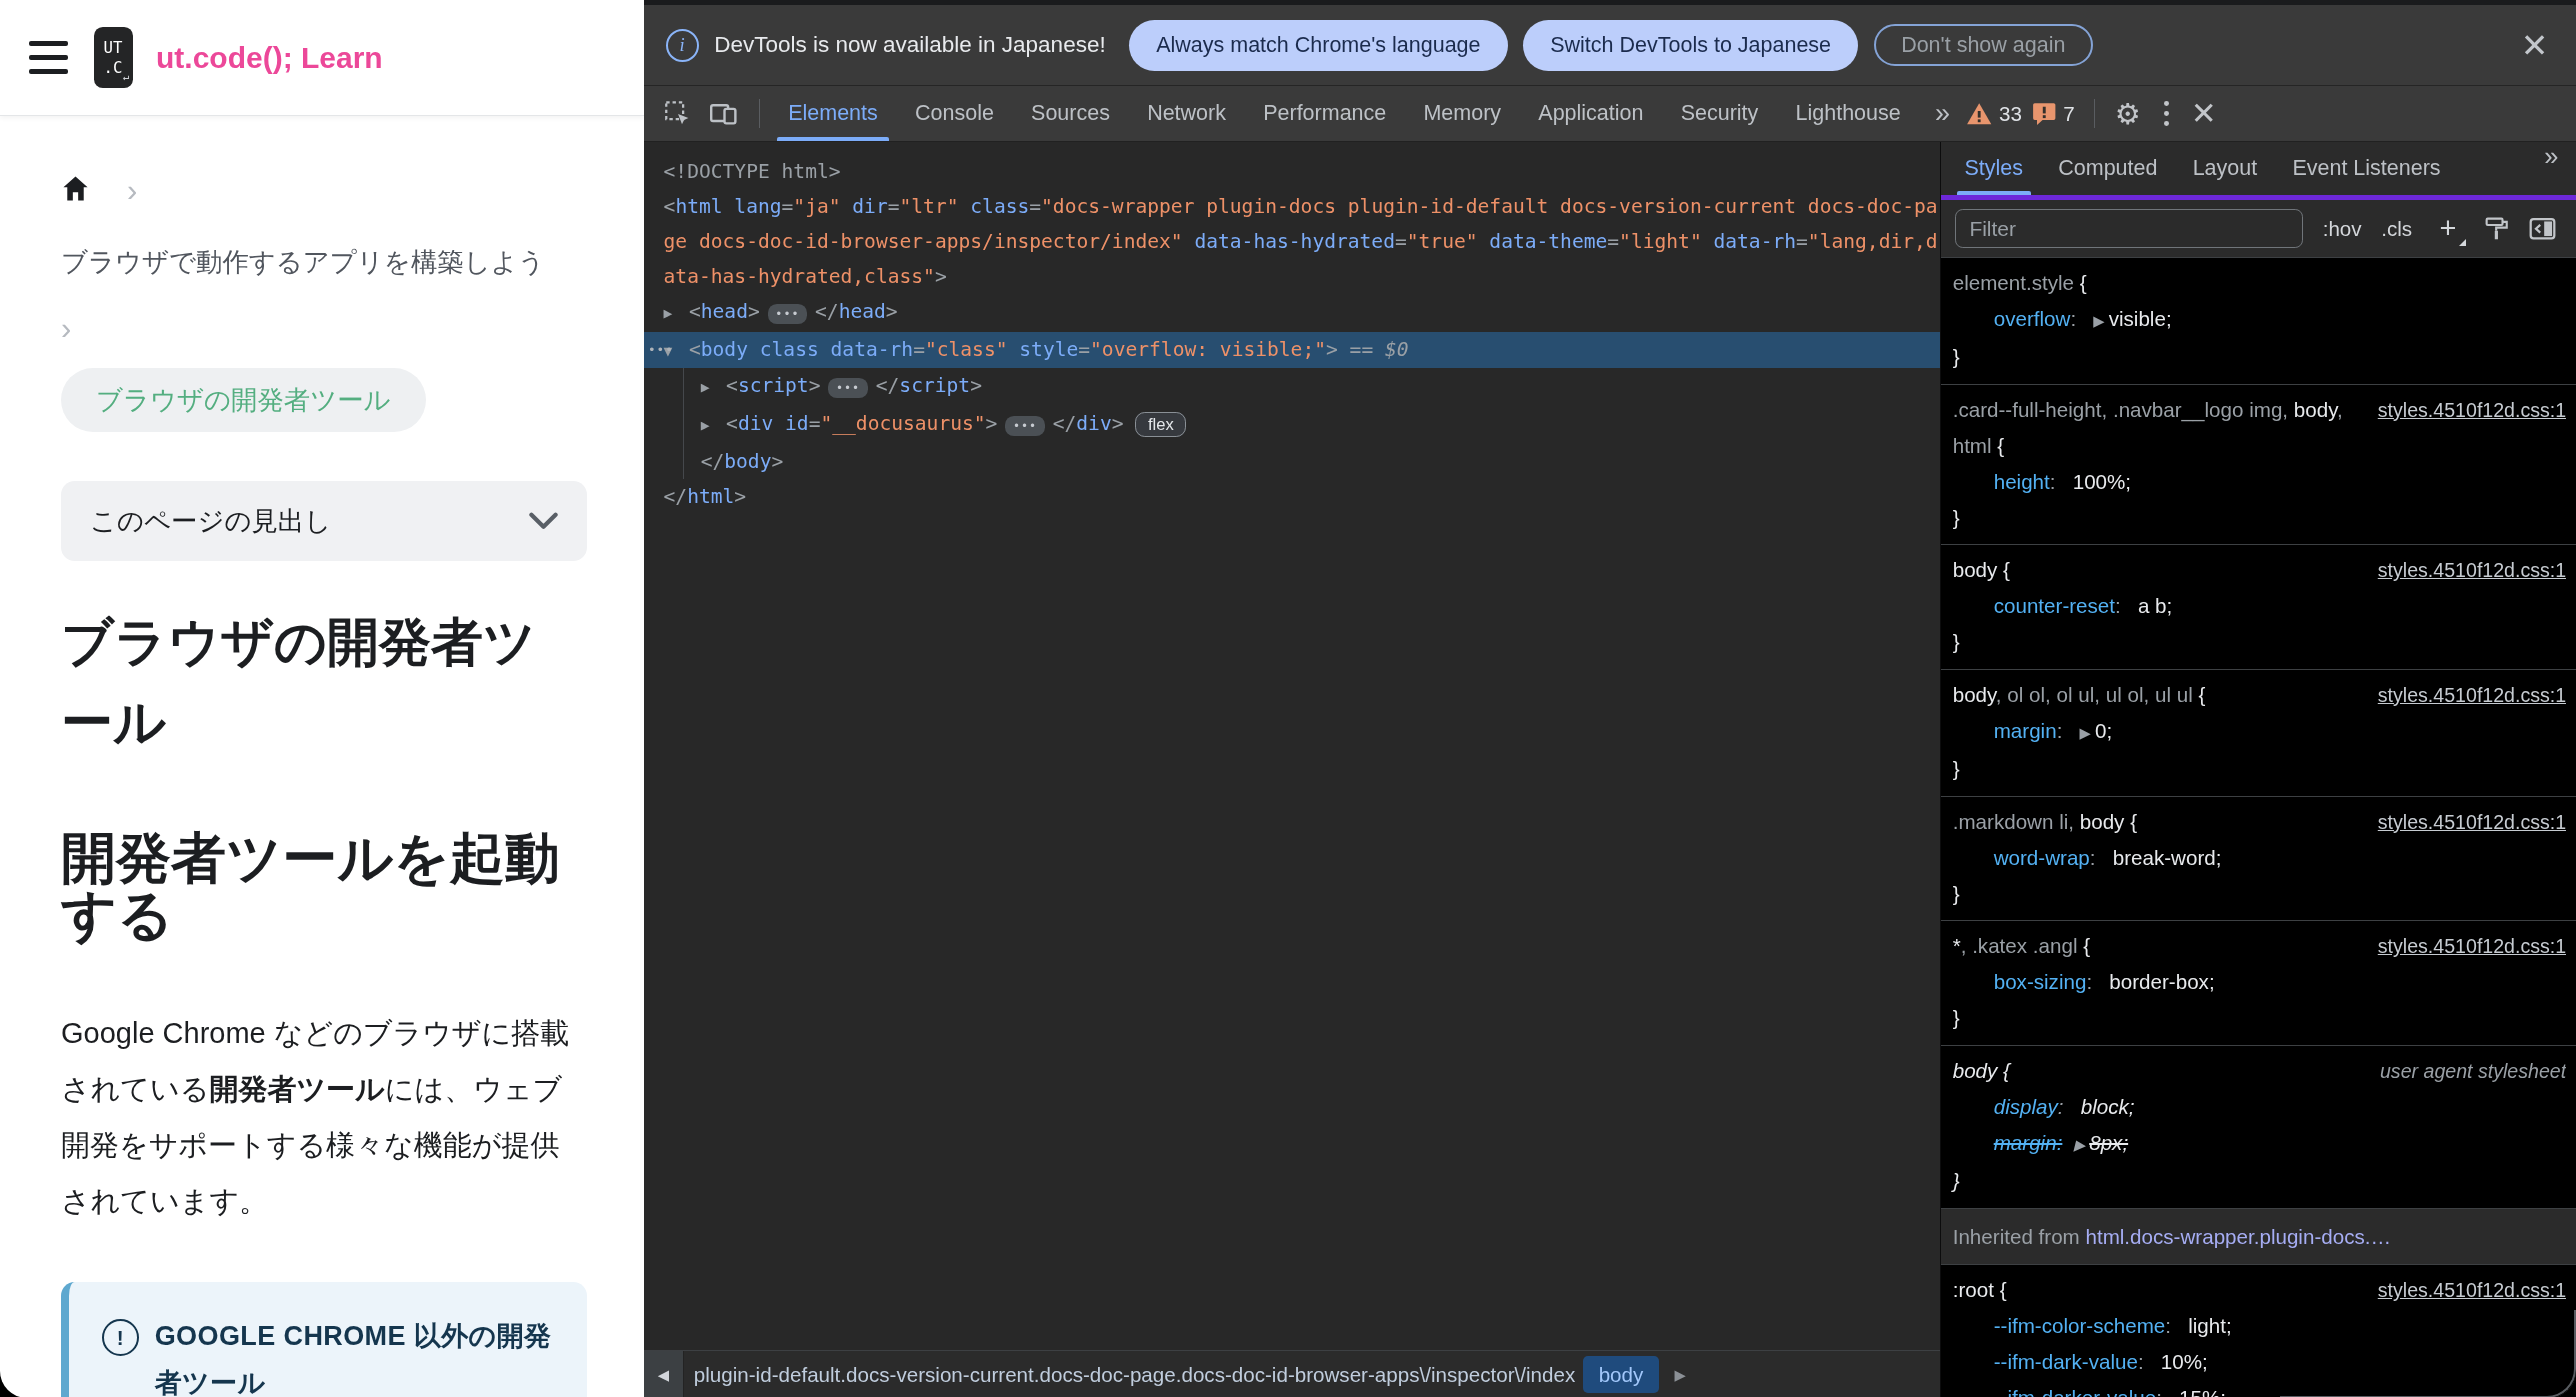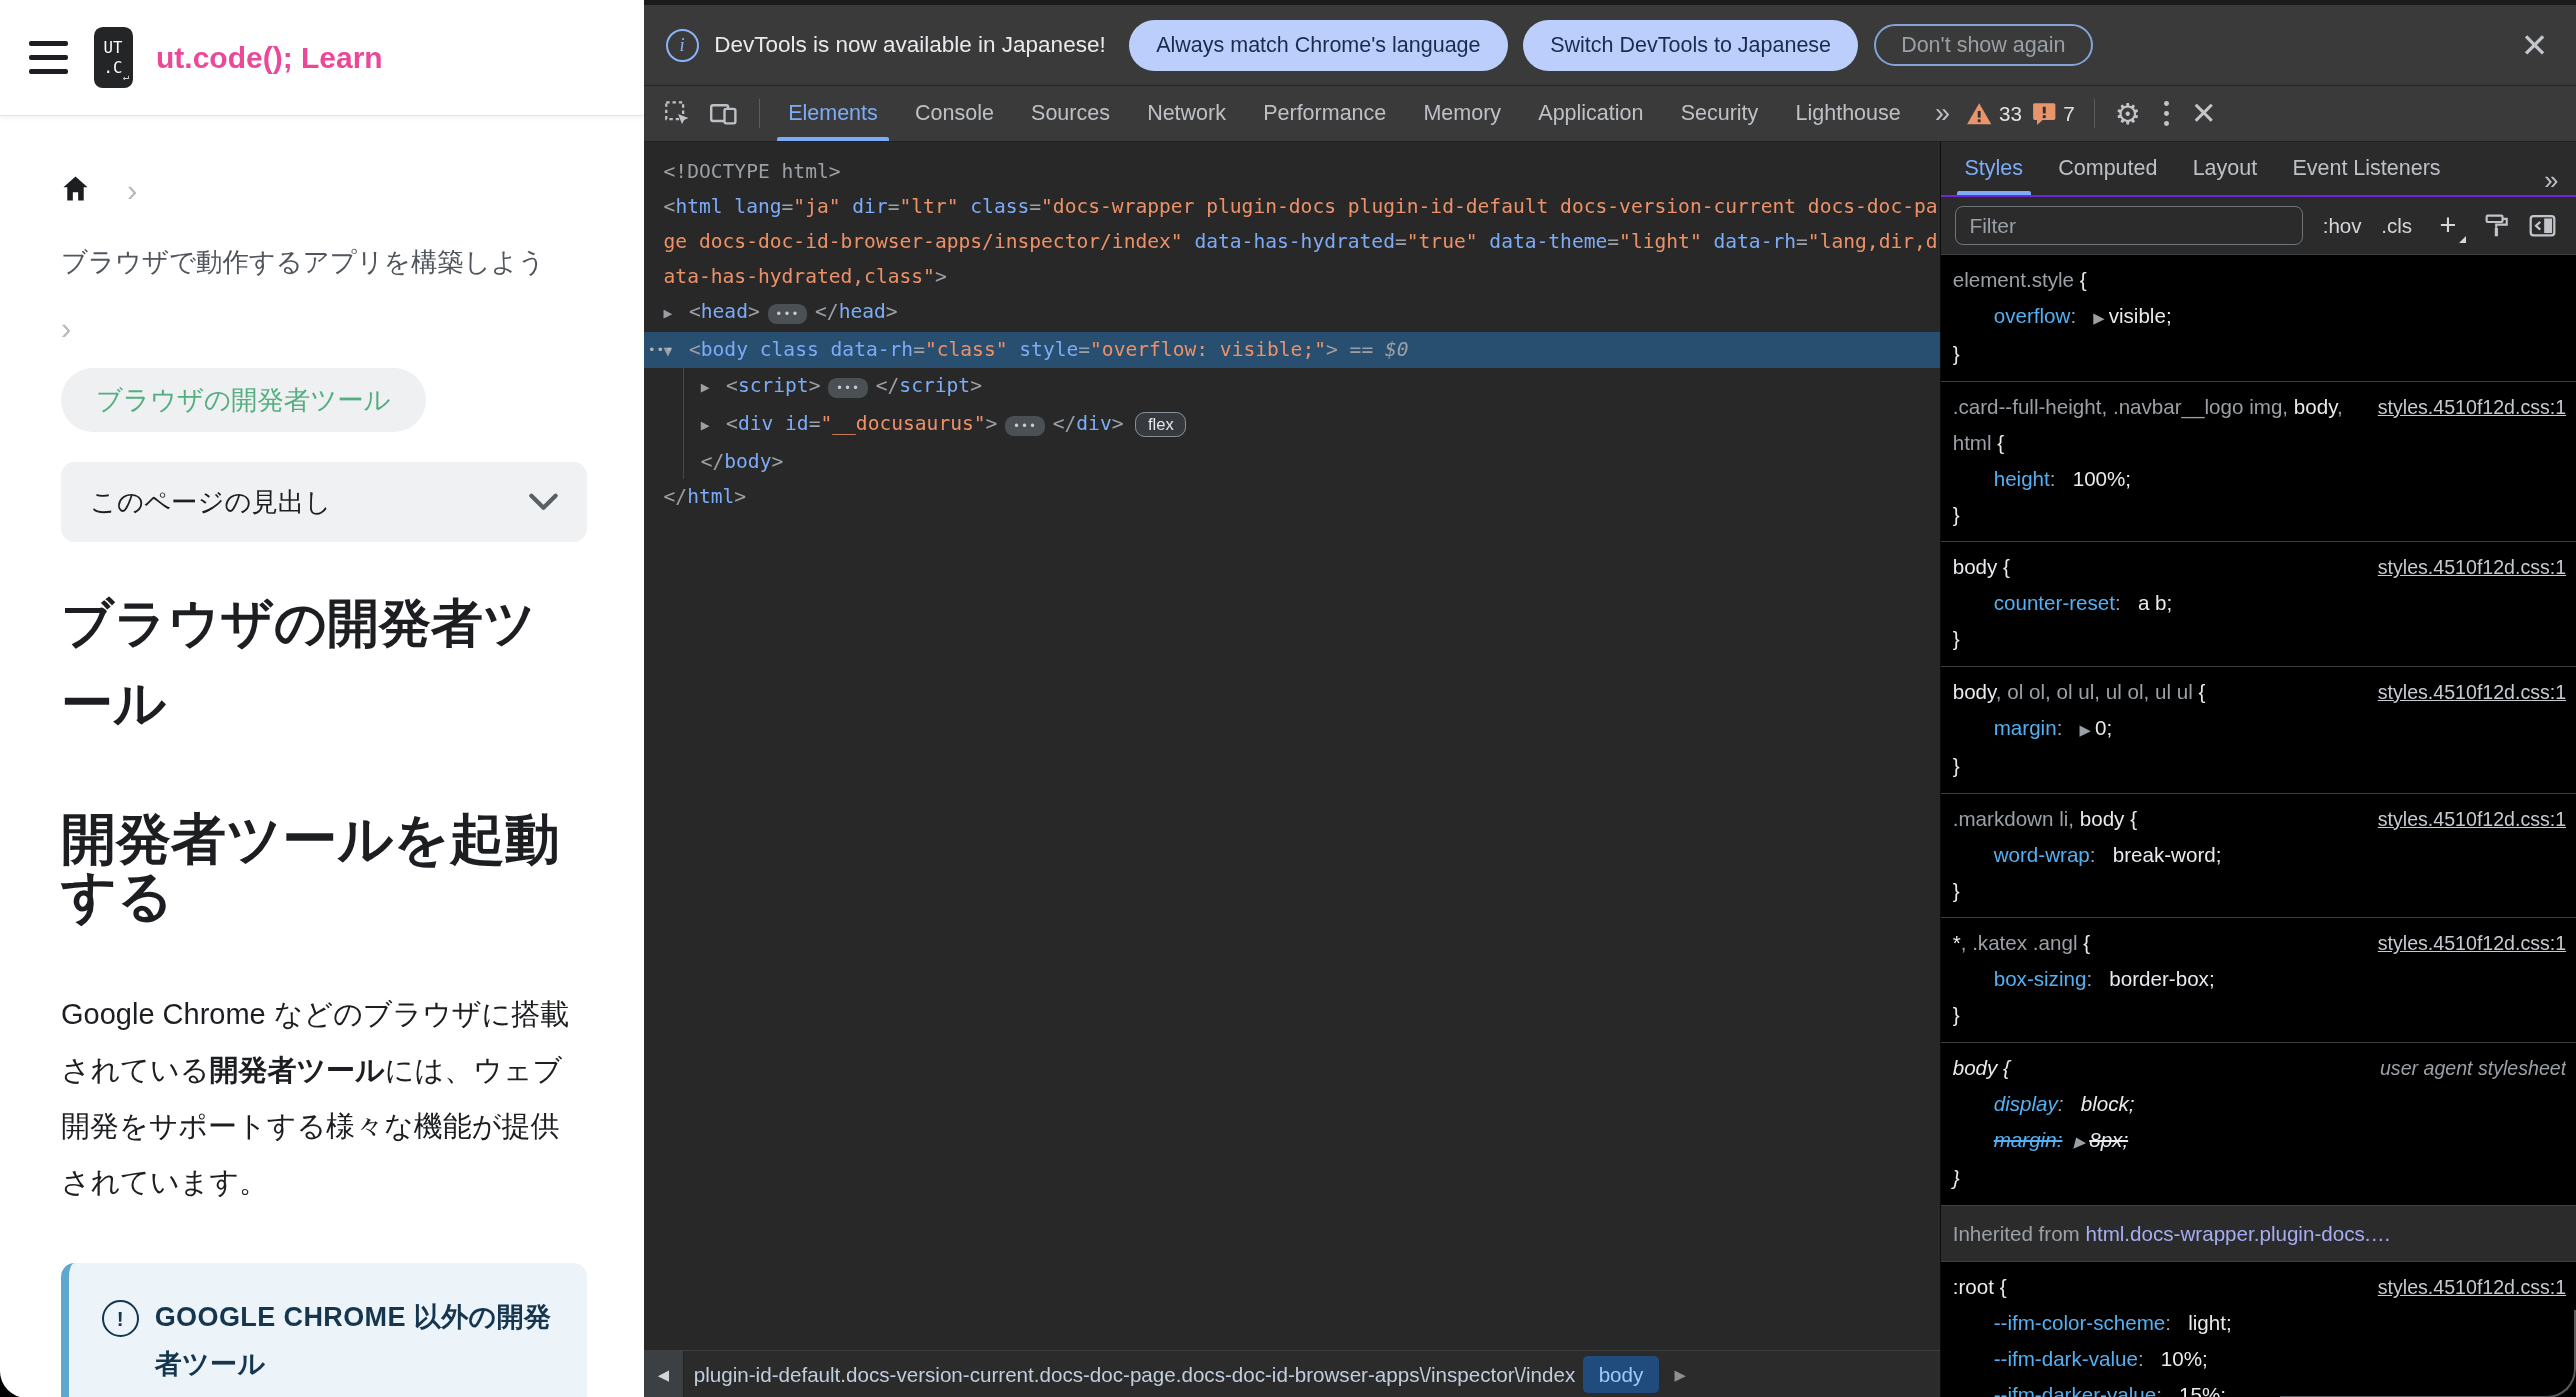--- a/index.html
+++ b/index.html
@@ -13,21 +13,21 @@
   .hamburger span{display:block;width:39px;height:4.9px;background:#1c1e21;border-radius:2px}
   .logo{width:39px;height:61px;background:#242526;border-radius:8.8px;color:#fff;font-family:"DejaVu Sans Mono",monospace;font-size:15.7px;line-height:19.6px;display:flex;flex-direction:column;align-items:center;justify-content:center;position:relative}
   .logo .ret{position:absolute;right:2.9px;bottom:1px;font-size:10.8px;color:#cfd2d6}
   .nav-title{font-size:30px;font-weight:bold;color:#ec4899}
   .doc-main{flex:1;padding:39px 57px 0 61px;overflow:hidden;position:relative}
   .bc-row1{display:flex;align-items:center;gap:37px;margin-top:19.6px}
   .bc-sep{font-size:31px;color:#b6bac0;line-height:1}
   .bc-item{font-size:26.4px;color:#51565e;margin-top:37px;line-height:39px}
   .bc-sep2{font-size:31px;color:#b6bac0;margin-top:29px}
   .bc-pill{display:inline-block;margin-top:21.5px;background:#eef0f2;border-radius:978px;padding:14.7px 35px;font-size:26.4px;color:#54ae80}
-  .toc-box{margin-top:30px;background:#f0f1f3;border-radius:13.7px;padding:22.5px 29px;display:flex;align-items:center;justify-content:space-between;font-size:26.4px;color:#1c1e21;cursor:pointer}
+  .toc-box{margin-top:49px;background:#f0f1f3;border-radius:13.7px;padding:22.5px 29px;display:flex;align-items:center;justify-content:space-between;font-size:26.4px;color:#1c1e21;cursor:pointer}
   .doc-h1{font-size:52px;line-height:80px;font-weight:700;color:#1c1e21;margin:41px 0 0}
   .doc-h2{font-size:55px;line-height:57px;font-weight:700;color:#1c1e21;margin:68px 0 0}
   .doc-p{font-size:29px;line-height:56px;color:#1c1e21;margin:61px 0 0}
   .admonition{margin-top:53px;background:#ecf4fa;border-left:8.8px solid #5ea8cf;border-radius:13.7px;padding:31px 33px 39px;color:#1d3c53}
   .adm-title{display:flex;align-items:flex-start;gap:15.7px;font-weight:bold;font-size:27px;line-height:47px;color:#15364e;letter-spacing:0.4px}
   .adm-icon{flex:none;width:33px;height:33px;border:2.9px solid #15364e;border-radius:50%;display:flex;align-items:center;justify-content:center;font-size:20.6px;font-weight:bold;margin-top:5.9px}
   .adm-body{margin-top:23.5px;font-size:28px;line-height:57px;color:#274a60}
 
   
   .devtools{flex:1;min-width:0;display:flex;flex-direction:column;background:#282828;border-top:5.9px solid #1a1b1d}
@@ -72,21 +72,21 @@
   .tk.dots{background:#4b5055;border-radius:8.8px;color:#c6cad0;font-size:11.7px;padding:2.9px 7.8px;margin:0 7.8px;letter-spacing:1px}
   .tk.badge{margin-left:11.7px;font-family:"Liberation Sans",sans-serif;font-size:16.6px;border:1.5px solid #8a9096;border-radius:9.8px;padding:2px 11.7px;color:#e4e7ea;background:#36393e}
 
   .crumbbar{height:47px;background:#2b2b2b;border-top:1px solid #3d4043;display:flex;align-items:center;font-size:20.6px;overflow:hidden;flex:none}
   .crumb-nav{width:39px;height:100%;background:#3c4043;border-right:1px solid #232323;display:flex;align-items:center;justify-content:center;color:#d2d5da;font-size:14.7px;flex:none;cursor:pointer}
   .crumb-path{padding:0 3.9px 0 9.8px;white-space:nowrap;color:#c0cddd;overflow:hidden;cursor:pointer}
   .crumb-chip{background:#1f4b7d;color:#a2c8fb;border-radius:4.9px;padding:6.9px 15.7px;margin:0 3.9px;white-space:nowrap;flex:none;cursor:pointer}
   .crumb-fwd{color:#8b9096;font-size:14.7px;padding:0 11.7px;flex:none;cursor:pointer}
 
   .sidebar{width:635px;flex:none;border-left:1px solid #0c0c0d;display:flex;flex-direction:column;background:#2b2b2b;overflow:hidden}
-  .side-tabs{height:53px;display:flex;align-items:flex-end;padding:0 5.9px;border-bottom:2px solid #6d28d9;font-size:21.5px;color:#bdc1c6;flex:none}
+  .side-tabs{height:53px;display:flex;align-items:flex-start;padding:0 5.9px;border-bottom:5px solid #6d28d9;font-size:21.5px;color:#bdc1c6;flex:none}
   .side-tab{padding:0 17.6px;height:100%;display:flex;align-items:center;position:relative;white-space:nowrap;cursor:pointer}
   .side-tab.active{color:#7cacf8}
   .side-tab.active::after{content:"";position:absolute;left:9.8px;right:9.8px;bottom:0;height:3.9px;background:#7cacf8;border-radius:2px 2px 0 0}
   .side-more{margin-left:auto;font-size:25.4px;color:#bdc1c6;padding-right:11.7px;cursor:pointer}
   .filter-row{height:57px;display:flex;align-items:center;gap:19.6px;padding:0 13.7px;border-bottom:1px solid #3d4043;flex:none}
   .filter-input{width:319px;height:37px;background:transparent;border:1.5px solid #70757a;border-radius:7.8px;color:#e8eaed;font-size:21px;padding:0 13.7px;font-family:inherit;outline:none;flex:none}
   .filter-input::placeholder{color:#9aa0a6}
   .tool-label{font-size:20.6px;color:#d4d7db;cursor:pointer}
   .plus-btn{font-size:29px;color:#d4d7db;position:relative;padding:0 7.8px;cursor:pointer;line-height:1}
   .plus-btn::after{content:"";position:absolute;right:-2px;bottom:-2.9px;border-left:7.8px solid transparent;border-bottom:7.8px solid #d4d7db}

